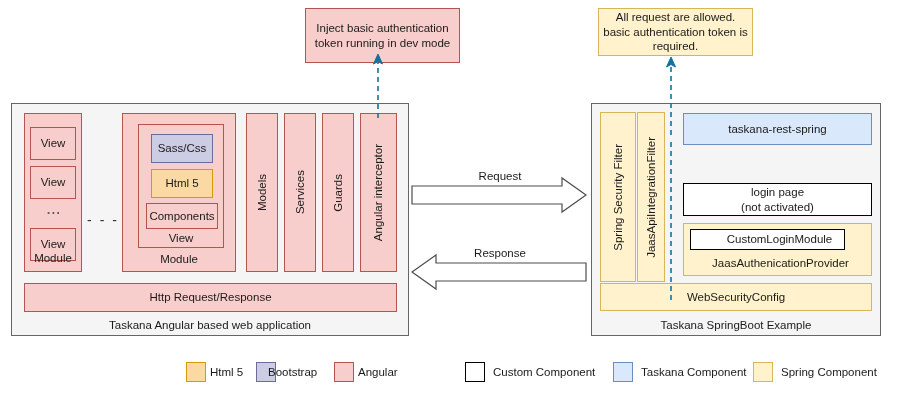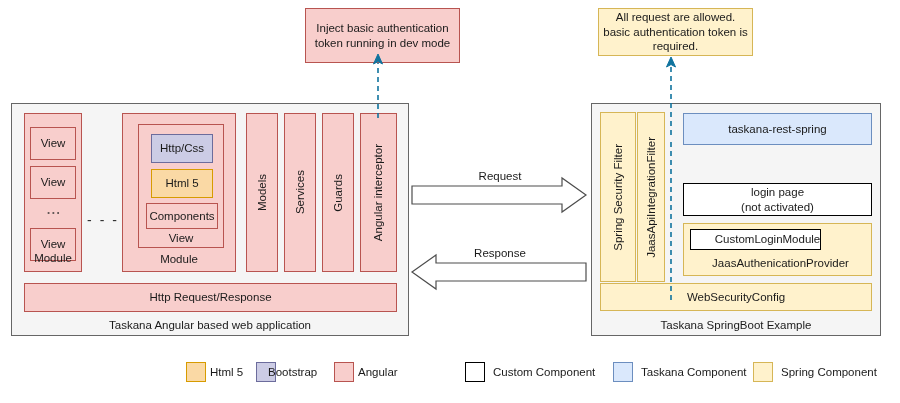--- a/index.html
+++ b/index.html
@@ -111,21 +111,21 @@
   <span>Module</span>
 </div>
 
 <div class="abs ctr dots-h" style="left:87px; top:212px; width:32px; height:18px;">
   <span>- - -</span>
 </div>
 
 <div class="abs angular" style="left:122px; top:113px; width:114px; height:159px;"></div>
 <div class="abs angular" style="left:138px; top:124px; width:86px; height:124px;"></div>
 <div class="abs bootstrap ctr" style="left:151px; top:134px; width:62px; height:29px;">
-  <span>Http/Css</span>
+  <span>Sass/Css</span>
 </div>
 <div class="abs html5 ctr" style="left:151px; top:169px; width:62px; height:29px;">
   <span>Html 5</span>
 </div>
 <div class="abs angular ctr" style="left:146px; top:203px; width:72px; height:26px;">
   <span>Components</span>
 </div>
 <div class="abs ctr" style="left:138px; top:229px; width:86px; height:18px;">
   <span>View</span>
 </div>
@@ -169,21 +169,21 @@
 </div>
 
 <div class="abs custom ctr" style="left:683px; top:183px; width:189px; height:33px;">
   <span style="display:block;">
     <span style="display:block;">login page</span>
     <span style="display:block;">(not activated)</span>
   </span>
 </div>
 
 <div class="abs spring" style="left:683px; top:223px; width:189px; height:53px;"></div>
-<div class="abs custom ctr" style="left:690px; top:229px; width:131px; height:21px;padding-left:24px;">
+<div class="abs custom ctr" style="left:690px; top:229px; width:155px; height:21px;padding-left:24px;">
   <span>CustomLoginModule</span>
 </div>
 <div class="abs ctr" style="left:683px; top:252px; width:195px; height:22px;">
   <span>JaasAuthenicationProvider</span>
 </div>
 
 <div class="abs spring ctr" style="left:600px; top:283px; width:272px; height:28px;">
   <span>WebSecurityConfig</span>
 </div>
 

